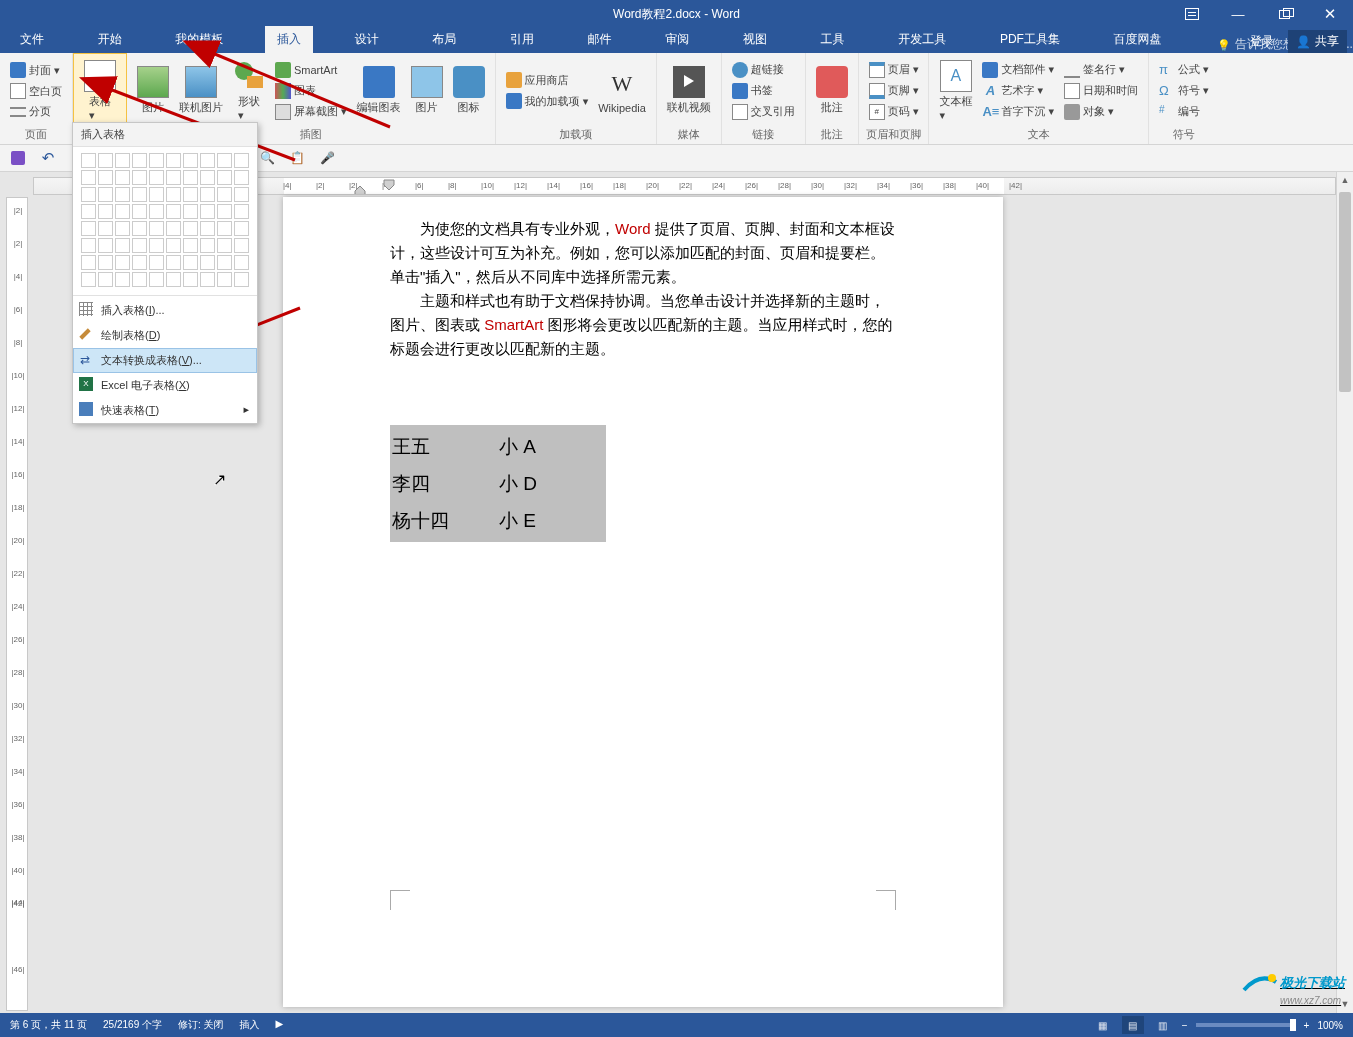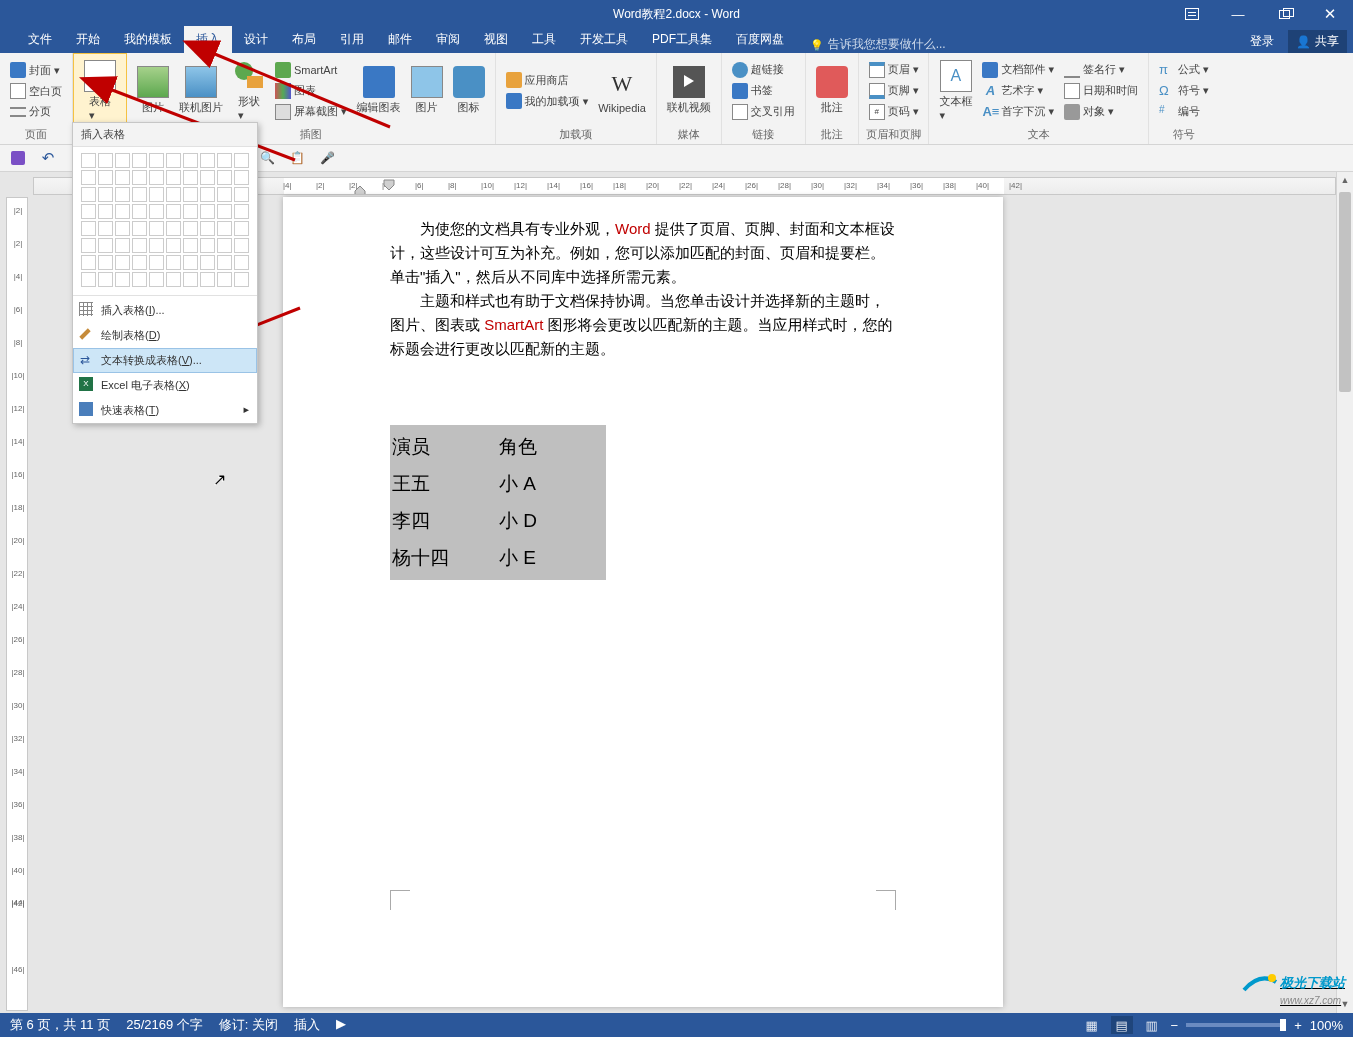--- a/index.html
+++ b/index.html
@@ -6,21 +6,21 @@
   body { width: 1353px; height: 1037px; background: #e6e6e6; overflow: hidden; font-size: 12px; position: relative; }
   
   .titlebar { height: 28px; background: #2b579a; color: #fff; display: flex; align-items: center; justify-content: center; position: relative; }
   .titlebar .title { font-size: 12px; }
   .titlebar .win-controls { position: absolute; right: 0; top: 0; display: flex; }
   .titlebar .win-controls div { width: 46px; height: 28px; display: flex; align-items: center; justify-content: center; color: #fff; font-size: 13px; }
   .titlebar .win-controls div:last-child { font-size: 15px; }
   .titlebar .win-box { width:14px; height:12px; border:1px solid #fff; position:relative; }
   .titlebar .win-box2 { width:11px; height:9px; border:1px solid #fff; position:absolute; top:-3px; left:3px; }
   
-  .tabs { height: 25px; background: #2b579a; display: flex; align-items: flex-end; color: #fff; padding-left: 16px; position: relative; }
+  .tabs { height: 25px; background: #2b579a; display: flex; align-items: flex-end; color: #fff; padding-left: 8px; position: relative; justify-content: space-between; }
   .tab { padding: 5px 12px; font-size: 12px; cursor: pointer; }
   .tab.active { background: #f3f3f3; color: #2b579a; }
   .tabs .right { position: absolute; right: 6px; display: flex; align-items: center; gap: 6px; }
   .login-btn { color: #fff; font-size: 12px; padding: 3px 8px; }
   .share-btn { background: #1e4276; color: #fff; padding: 3px 8px; display:flex; align-items:center; gap:4px; }
   .tell-me { color: #cdd9ea; font-size: 12px; margin-left:14px; display:flex; align-items:center; gap:4px; }
   .tell-me span.bulb::before { content:"💡"; font-size:11px; }
   
   .ribbon { height: 92px; background: #f3f3f3; border-bottom: 1px solid #d4d4d4; display: flex; }
   .ribbon-group { border-right: 1px solid #e1e1e1; padding: 3px 6px 0 6px; display: flex; flex-direction: column; justify-content: space-between; position:relative; }
@@ -76,21 +76,21 @@
   .swap-ico::before { content:"⇄"; color:#2b579a; font-size:12px; position:absolute; left:0; top:0;}
   .xl-ico { background:#217346; color:#fff; font-size:8px; text-align:center; line-height:14px;}
   .quick-ico { background:#4a7ebb; }
   .cursor { position:absolute; left:210px; top:350px; font-size:14px; color:#000; pointer-events:none; z-index:200;}
   .cursor::before { content:"↖"; transform:scaleX(-1); display:inline-block; font-size:16px; color:#000; text-shadow:1px 1px 0 #fff;}
   
   
   .arrow { position:absolute; z-index:90; }
   .arrow svg { overflow:visible; }
   
-  .statusbar { position:absolute; left:0; right:0; bottom:0; height:24px; background:#2b579a; color:#fff; display:flex; align-items:center; font-size:13px; padding:0 10px; justify-content:space-between;}
+  .statusbar { position:absolute; left:0; right:0; bottom:0; height:24px; background:#2b579a; color:#fff; display:flex; align-items:center; font-size:10px; padding:0 10px; justify-content:space-between;}
   .statusbar .left { display:flex; gap:16px; }
   .statusbar .right { display:flex; align-items:center; gap:8px;}
   .view-btn { width:22px; height:18px; display:flex; align-items:center; justify-content:center; color:#fff; opacity:0.85;}
   .view-btn.active { background:#1e4276; }
   .zoom-slider { width:100px; height:4px; background:#6a8bc1; position:relative;}
   .zoom-slider .thumb { position:absolute; right:0; top:-4px; width:6px; height:12px; background:#fff;}
   
   .vscroll { position:absolute; right:0; top:172px; bottom:24px; width:17px; background:#f0f0f0; border-left:1px solid #d4d4d4;}
   .vscroll .thumb { position:absolute; left:2px; right:2px; top:20px; height:200px; background:#c2c2c2; border-radius:2px;}
   .vscroll .arr { position:absolute; left:0; right:0; height:17px; text-align:center; font-size:9px; color:#666; line-height:17px;}
@@ -460,24 +460,20 @@
     </div>
 
   <div class="page">
     <div class="body-text">
       <p><span>为使您的文档具有专业外观，</span><span class="red">Word</span><span> 提供了页眉、页脚、封面和文本框设计，这些设计可互为补充。例如，您可以添加匹配的封面、页眉和提要栏。单击"插入"，然后从不同库中选择所需元素。</span></p>
       <p><span>主题和样式也有助于文档保持协调。当您单击设计并选择新的主题时，图片、图表或 </span><span class="red">SmartArt</span><span> 图形将会更改以匹配新的主题。当应用样式时，您的标题会进行更改以匹配新的主题。</span></p>
     </div>
     <div class="sel-block">
       <table>
         <tbody>
-            <tr>
-              <td>演员</td>
-              <td>角色</td>
-            </tr>
         <tr>
               <td>王五</td>
               <td>小 A</td>
             </tr>
         <tr>
               <td>李四</td>
               <td>小 D</td>
             </tr>
         <tr>
               <td>杨十四</td>

